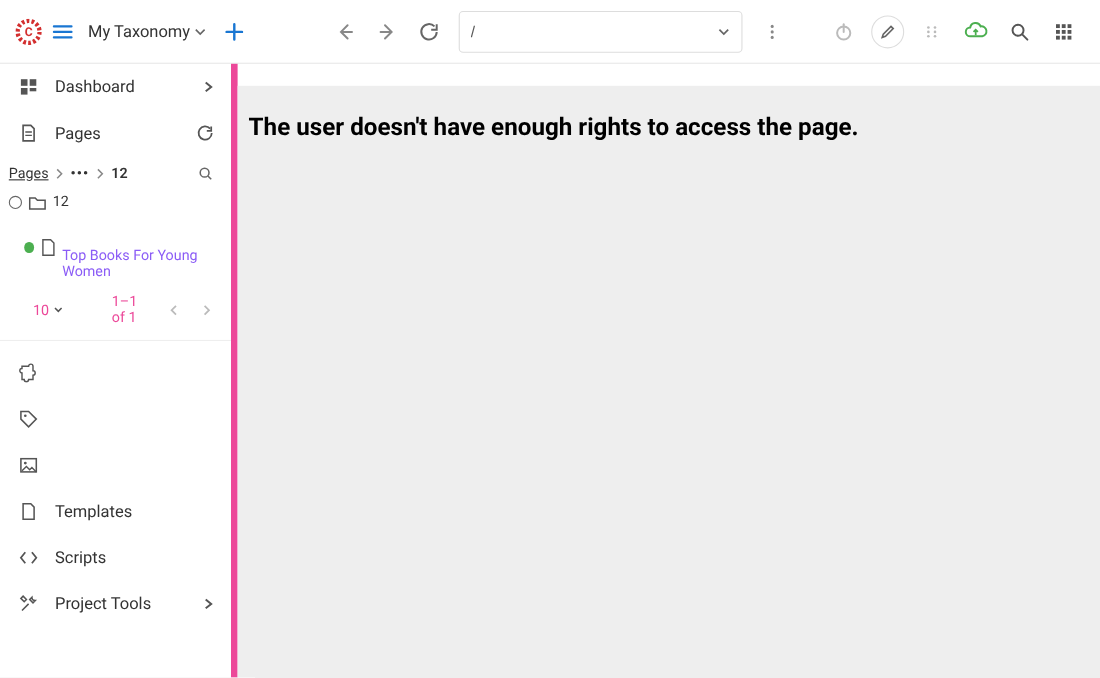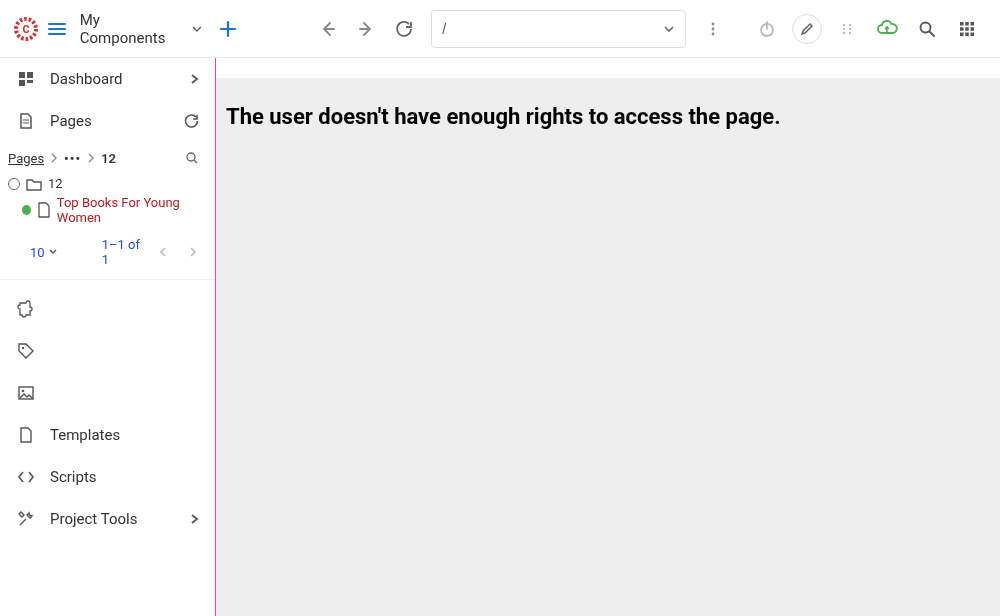--- a/index.html
+++ b/index.html
@@ -15,43 +15,43 @@
     .icon-btn { width: 38px; height: 38px; display: flex; align-items: center; justify-content: center; cursor: pointer; color: #666; border-radius: 50%; }
     .url-bar { width: 258px; height: 38px; border: 1px solid #ddd; border-radius: 4px; display: flex; align-items: center; padding: 0 10px; background: #fff; }
     .url-bar input { border: none; outline: none; flex: 1; font-size: 14px; color: #555; }
     .url-dropdown { cursor: pointer; color: #666; }
     .right-tools { display: flex; align-items: center; gap: 2px; margin-left: auto; }
     .edit-circle { border: 1px solid #ddd; border-radius: 50%; width: 30px; height: 30px; display: flex; align-items: center; justify-content: center; }
     .cloud-icon { color: #4caf50; }
     
     .body-area { display: flex; height: calc(100% - 58px); }
     
-    .sidebar { width: 216px; border-right: 1px solid #ec4899; display: flex; flex-direction: column; }
+    .sidebar { width: 216px; border-right: 6px solid #ec4899; display: flex; flex-direction: column; }
     .side-section { border-bottom: 1px solid #eee; }
     .side-item { height: 42px; display: flex; align-items: center; padding: 0 16px; cursor: pointer; gap: 14px; color: #333; }
     .side-item .icon { width: 20px; display: flex; align-items: center; justify-content: center; color: #555; }
     .side-item .label { flex: 1; font-size: 15px; }
     .side-item .chev { color: #666; }
     
     .breadcrumb-row { height: 32px; display: flex; align-items: center; padding: 0 8px; gap: 6px; font-size: 13px; }
     .breadcrumb-row .home { text-decoration: underline; cursor: pointer; }
     .breadcrumb-row .crumb-sep { color: #999; }
     .breadcrumb-row .dots { letter-spacing: 1px; cursor: pointer; font-weight: bold; }
     .breadcrumb-row .current { font-weight: 600; }
     .breadcrumb-row .search-ic { margin-left: auto; cursor: pointer; color: #666; padding-right: 8px; }
     
     .tree-row { display: flex; align-items: center; padding: 2px 8px; gap: 6px; font-size: 13px; }
     .tree-row.folder .circ { width: 12px; height: 12px; border: 1.2px solid #666; border-radius: 50%; }
     .tree-row .fold-ic { color: #555; }
     .tree-row.child { padding-left: 22px; }
     .tree-row .green-dot { width: 10px; height: 10px; background: #4caf50; border-radius: 50%; }
     .tree-row .page-ic { color: #555; }
-    .tree-row .link-txt { color: #b91c1c; cursor: pointer; }
-    
-    .pager { display: flex; align-items: center; padding: 10px 12px 12px; gap: 10px; font-size: 13px; color: #1d4ed8; }
+    .tree-row .link-txt { color: #8b5cf6; cursor: pointer; margin-top: 30px; }
+    
+    .pager { display: flex; align-items: center; padding: 10px 12px 12px; gap: 10px; font-size: 13px; color: #ec4899; }
     .pager .pagesize { display: flex; align-items: center; gap: 4px; cursor: pointer; margin-left: 18px; }
     .pager .range { margin-left: 35px; }
     .pager .pbtn { margin-left: auto; color: #bbb; cursor: pointer; padding: 0 6px; }
     .pager .pbtn.next { margin-left: 0; }
     
     .side-bottom { padding-top: 8px; }
     
     .content { flex: 1; background: #eeeeee; padding: 26px 10px; margin-top: 20px; }
     .error-msg { font-size: 22px; font-weight: 700; color: #000; }
     
@@ -66,21 +66,21 @@
       <circle cx="12" cy="12" r="10" fill="none" stroke="#d32f2f" stroke-width="4" stroke-dasharray="2.5 2"></circle>
       <text x="12" y="16" text-anchor="middle" font-size="11" font-weight="bold" fill="#d32f2f">C</text>
     </svg>
   </div>
   <div class="hamburger">
     <svg width="20" height="20" viewBox="0 0 20 20">
         <path d="M2 5h16M2 10h16M2 15h16" stroke="#1976d2" stroke-width="2" stroke-linecap="round"></path>
       </svg>
   </div>
   <div class="workspace-label">
-    <span>My Components</span>
+    <span>My Taxonomy</span>
     <svg width="10" height="10" viewBox="0 0 10 10">
         <path d="M1 3l4 4 4-4" fill="none" stroke="#666" stroke-width="1.5"></path>
       </svg>
   </div>
   <div class="plus-btn">
     <svg width="20" height="20" viewBox="0 0 20 20">
         <path d="M10 3v14M3 10h14" stroke="#1976d2" stroke-width="2.2" stroke-linecap="round"></path>
       </svg>
   </div>
 

